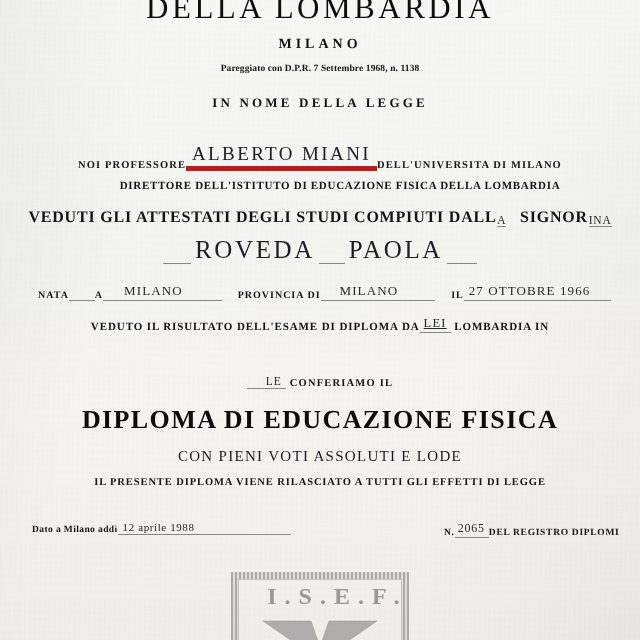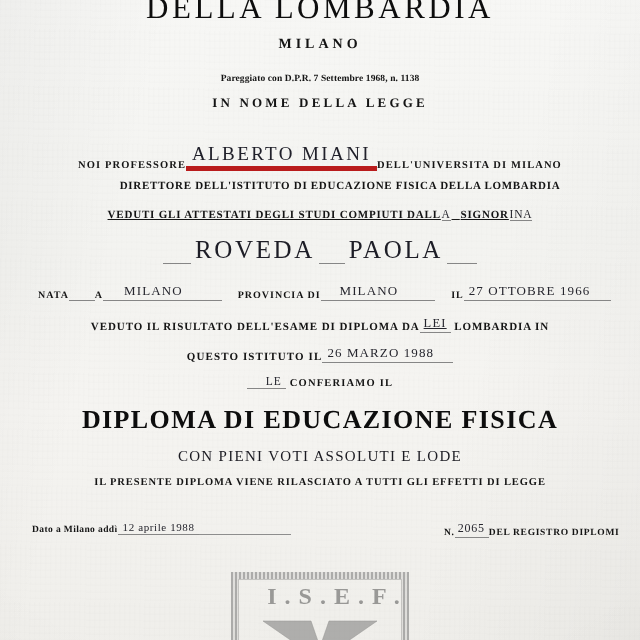--- a/index.html
+++ b/index.html
@@ -90,21 +90,21 @@
     top: -10px;
     font-size: 31px;
     letter-spacing: 3.5px;
   }
   #city-milano {
     top: 37px;
     font-size: 14px;
     letter-spacing: 4px;
   }
   #decree-line {
-    top: 74px;
+    top: 64px;
     font-size: 9.5px;
     letter-spacing: 0.1px;
   }
   #in-nome {
     top: 95px;
     font-size: 13px;
     letter-spacing: 3.2px;
   }
   #prof-row {
     top: 143px;
@@ -127,23 +127,22 @@
     letter-spacing: 0.7px;
     padding-left: 20px;
   }
   #veduti-line {
     top: 208px;
     font-size: 11px;
     letter-spacing: 0.8px;
     font-size: 0;
   }
   #veduti-line .seg {
-    font-size: 11px;
+    font-size: 16px;
     letter-spacing: 0.8px;
-    text-decoration: underline;
   }
   #veduti-line .inkcap {
     font-size: 11.5px;
     letter-spacing: 0.8px;
     color: #26262e;
   }
   #student-name {
     top: 236px;
     font-size: 0;
   }
@@ -388,25 +387,20 @@
     <span class="rule rule-lite sp" style="width:16px;height:12px;"></span>
   </div>
 
   <div class="row" id="esame-line">
     <span class="printed seg">VEDUTO  IL  RISULTATO  DELL'ESAME  DI  DIPLOMA  DA</span>
     <span class="fill ink rule rule-lite">LEI</span>
     <span class="seg">&nbsp;</span>
     <span class="printed seg">LOMBARDIA  IN</span>
   </div>
 
-  <div class="row" id="istituto-line">
-    <span class="printed seg">QUESTO  ISTITUTO  IL</span>
-    <span class="fill ink rule rule-lite">26 MARZO 1988</span>
-    <span class="rule rule-lite" style="width:14px;height:12px;"></span>
-  </div>
 
   <div class="row" id="conferiamo-line">
     <span class="rule rule-lite" style="width:14px;height:11px;"></span>
     <span class="fill ink rule rule-lite">LE</span>
     <span class="seg">&nbsp;</span>
     <span class="printed seg">CONFERIAMO  IL</span>
   </div>
 
   <div class="row printed display" id="diploma-title">DIPLOMA DI EDUCAZIONE FISICA</div>
 

